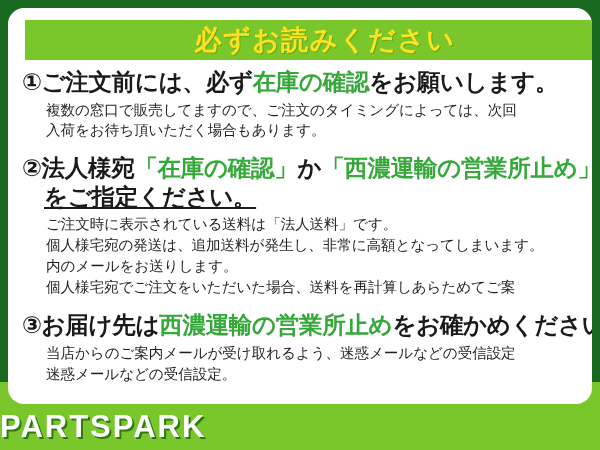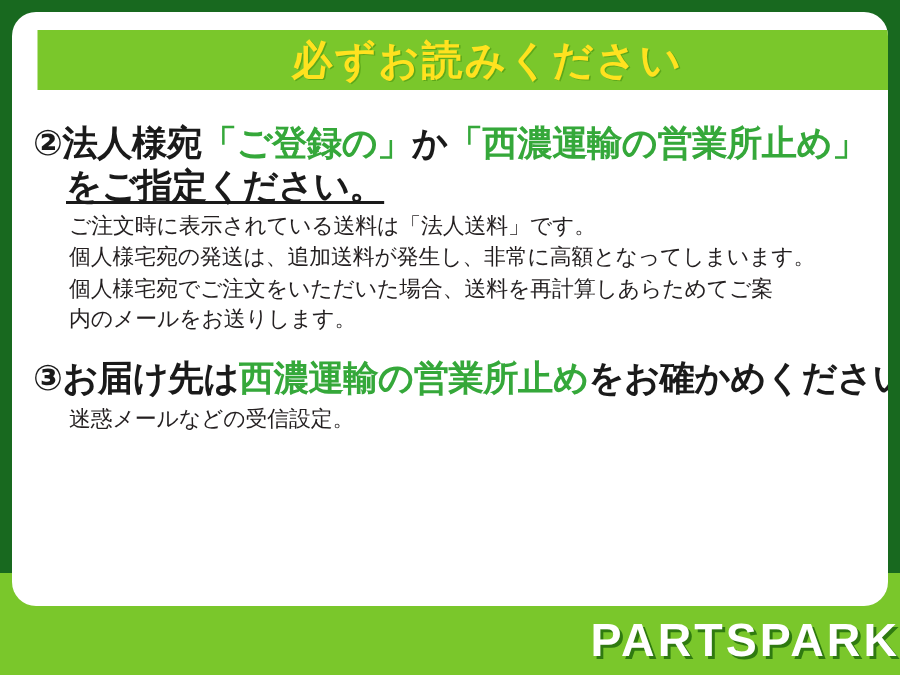--- a/index.html
+++ b/index.html
@@ -112,21 +112,21 @@
   
   #logo-wrap {
     position: absolute;
     left: 0;
     right: 0;
     bottom: 0;
     height: 46px;
     z-index: 3;
     display: flex;
     align-items: center;
-    justify-content: flex-end;
+    justify-content: flex-start;
   }
   #logo-text {
     color: #ffffff;
     font-size: 31px;
     font-weight: bold;
     letter-spacing: 2px;
     font-family: "Liberation Sans", "DejaVu Sans", sans-serif;
     text-shadow: 2px 2px 0 #2f7a10;
   }
 </style>
@@ -138,35 +138,43 @@
   <div id="footer-bar"></div>
 
   <div id="panel">
 
     <div id="title-bar">
       <span id="title-text">必ずお読みください</span>
     </div>
 
     <div id="sections">
 
+      <div class="section section-1">
+        <div class="heading"><span>①</span><span>ご注文前には、必ず</span><span class="hl">在庫の確認</span><span>をお願いします。</span></div>
+        <div class="note">
+          <span class="line">複数の窓口で販売してますので、ご注文のタイミングによっては、次回</span>
+          <span class="line">入荷をお待ち頂いただく場合もあります。</span>
+        </div>
+      </div>
 
       <div class="section section-2">
-        <div class="heading"><span>②</span><span>法人様宛</span><span class="hl">「ご登録の」</span><span>か</span><span class="hl">「西濃運輸の営業所止め」</span></div>
+        <div class="heading"><span>②</span><span>法人様宛</span><span class="hl">「在庫の確認」</span><span>か</span><span class="hl">「西濃運輸の営業所止め」</span></div>
         <div class="heading"><span class="indent">をご指定ください。</span></div>
         <div class="note">
           <span class="line">ご注文時に表示されている送料は「法人送料」です。</span>
           <span class="line">個人様宅宛の発送は、追加送料が発生し、非常に高額となってしまいます。</span>
+          <span class="line">内のメールをお送りします。</span>
           <span class="line">個人様宅宛でご注文をいただいた場合、送料を再計算しあらためてご案</span>
-          <span class="line">内のメールをお送りします。</span>
         </div>
       </div>
 
       <div class="section section-3">
         <div class="heading"><span>③</span><span>お届け先は</span><span class="hl">西濃運輸の営業所止め</span><span>をお確かめください。</span></div>
         <div class="note">
+          <span class="line">当店からのご案内メールが受け取れるよう、迷惑メールなどの受信設定</span>
           <span class="line">迷惑メールなどの受信設定。</span>
         </div>
       </div>
 
     </div>
   </div>
 
   <div id="logo-wrap">
     <span id="logo-text">PARTSPARK</span>
   </div>

